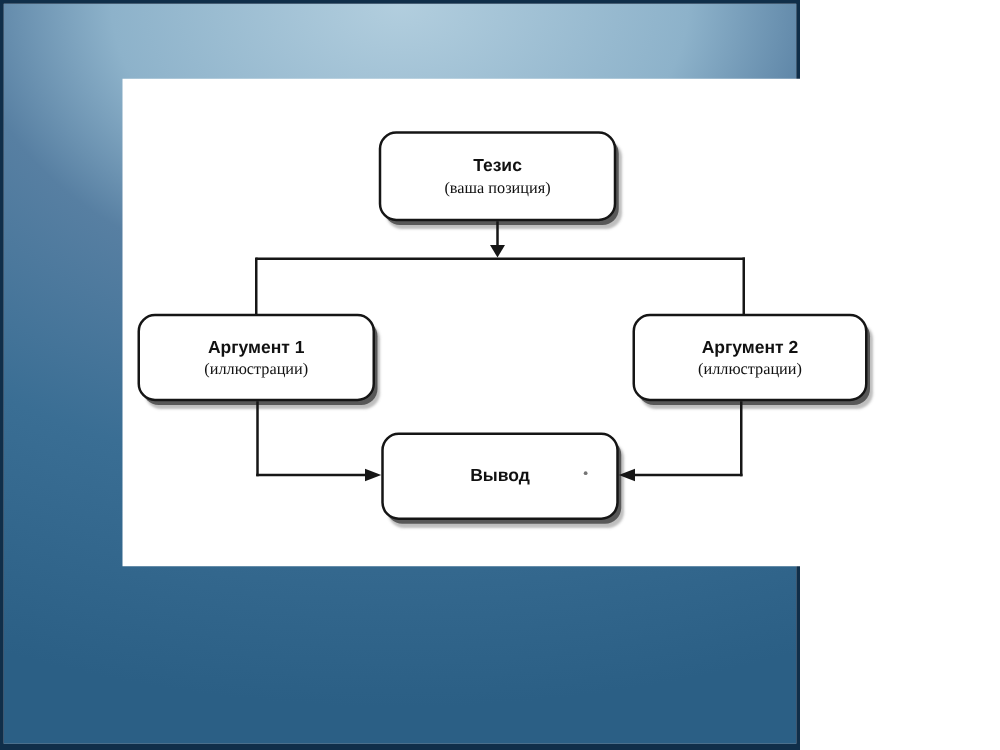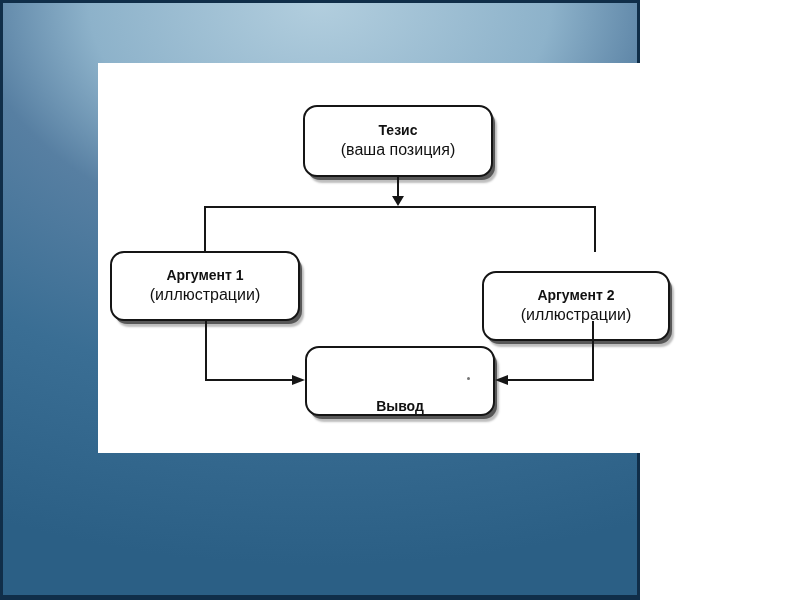--- a/index.html
+++ b/index.html
@@ -30,26 +30,26 @@
     border: 2.5px solid #151515;
     border-radius: 14px;
     box-shadow: 3px 4px 0 -1px rgba(70,70,70,0.85),
                 5px 7px 2px -1px rgba(110,110,110,0.45);
     display: flex; flex-direction: column;
     align-items: center; justify-content: center;
     gap: 3px; text-align: center;
     color: #111;
   }
   .node-title   { font-weight: bold; font-size: 14px; line-height: 1.1; }
-  .node-subtitle{ font-size: 16px; line-height: 1.1; }
+  .node-subtitle{ font-size: 13px; line-height: 1.1; font-family: Liberation Serif, serif; }
 
   #node-thesis     { left: 205px; top: 42px;  width: 190px; height: 72px; }
   #node-arg1       { left: 12px;  top: 188px; width: 190px; height: 70px; align-items: center; }
-  #node-arg2       { left: 384px; top: 188px; width: 188px; height: 70px; margin-top: 20px; }
-  #node-conclusion { left: 207px; top: 283px; width: 190px; height: 70px; justify-content: flex-end; }
+  #node-arg2       { left: 408px; top: 188px; width: 188px; height: 70px; }
+  #node-conclusion { left: 207px; top: 283px; width: 190px; height: 70px; }
 
   .line { position: absolute; background: #161616; }
   .arrow { position: absolute; width: 0; height: 0; }
 
   
   #edge-thesis-v   { left: 299px; top: 114px; width: 2px; height: 20px; }
   #arrow-thesis    { left: 294px; top: 133px;
                      border-left: 6px solid transparent;
                      border-right: 6px solid transparent;
                      border-top: 10px solid #161616; }

